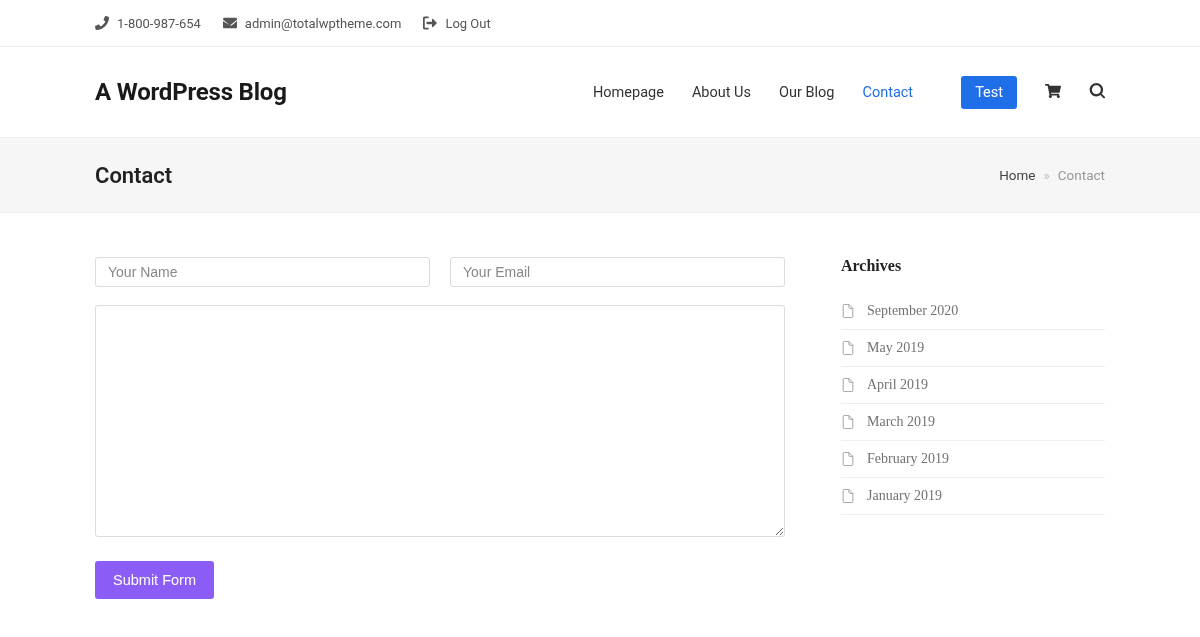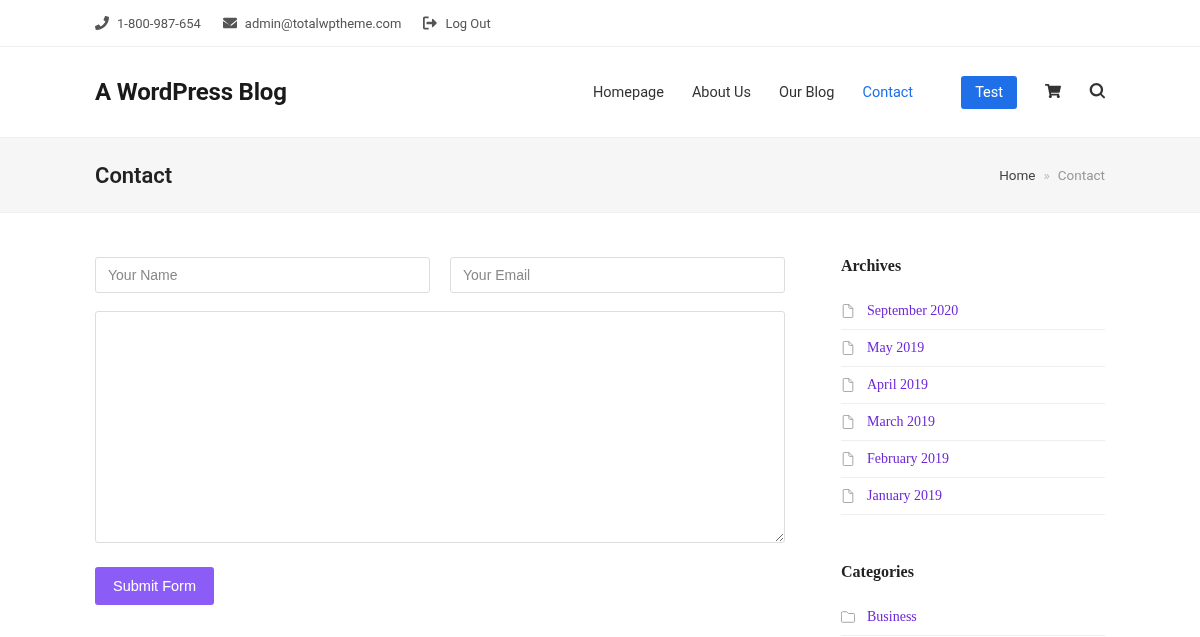--- a/index.html
+++ b/index.html
@@ -30,30 +30,30 @@
   .breadcrumbs .home-link { color:#444; }
   .breadcrumbs .current { color:#999; }
   .breadcrumbs .sep { color:#bbb; }
   
   .main { padding-top:44px; }
   .main .container { display:flex; gap:56px; align-items:flex-start;}
   .content { flex:1; }
   .sidebar { width:264px; flex-shrink:0; }
   
   .form-row { display:flex; gap:20px; margin-bottom:18px; }
-  .input { flex:1; height:36px; border:1px solid #ddd; border-radius:3px; padding:0 12px; font-size:14px; color:#333; }
+  .input { flex:1; height:30px; border:1px solid #ddd; border-radius:3px; padding:0 12px; font-size:14px; color:#333; }
   .input::placeholder { color:#888; }
   .textarea { width:100%; height:232px; border:1px solid #ddd; border-radius:3px; padding:10px 12px; font-size:14px; resize:vertical; display:block;}
   .submit-btn { margin-top:24px; background:#8b5cf6; color:#fff; border:none; padding:11px 18px; border-radius:3px; font-size:14.5px; cursor:pointer; }
   
   .widget { margin-bottom:48px;font-family:Liberation Serif, serif; }
   .widget-title { font-size:16px; font-weight:600; color:#222; margin-bottom:18px; }
   .widget-list { list-style:none; }
   .widget-list li { border-bottom:1px solid #eee; }
-  .widget-list li a { display:flex; align-items:center; gap:12px; padding:10px 0; color:#6d28d9; font-size:14px;}
+  .widget-list li a { display:flex; align-items:center; gap:12px; padding:10px 0; color:#737373; font-size:14px;}
   .li-icon { width:14px; height:14px; color:#999; flex-shrink:0;}
   .li-icon svg { width:100%; height:100%; }
 </style>
 </head>
 <body>
 
 <div class="topbar">
   <div class="container">
     <a class="topbar-item">
       <span class="icon">
@@ -185,28 +185,15 @@
                 <span class="li-icon"><svg viewBox="0 0 384 512" fill="none" stroke="currentColor" stroke-width="32">
                     <path d="M224 16H48C30.3 16 16 30.3 16 48v416c0 17.7 14.3 32 32 32h288c17.7 0 32-14.3 32-32V160L224 16z"></path>
                     <path d="M224 16v112c0 17.7 14.3 32 32 32h112"></path>
                   </svg></span>
                 <span>January 2019</span>
               </a>
             </li>
         </ul>
       </div>
 
-      <div class="widget">
-        <h3 class="widget-title">Categories</h3>
-        <ul class="widget-list">
-          <li>
-              <a>
-                <span class="li-icon"><svg viewBox="0 0 512 512" fill="none" stroke="currentColor" stroke-width="32">
-                    <path d="M464 128H272l-54.6-54.6c-6-6-14.1-9.4-22.6-9.4H48C30.3 64 16 78.3 16 96v320c0 17.7 14.3 32 32 32h416c17.7 0 32-14.3 32-32V160c0-17.7-14.3-32-32-32z"></path>
-                  </svg></span>
-                <span>Business</span>
-              </a>
-            </li>
-        </ul>
-      </div>
     </aside>
   </div>
 </div>
 
 </body></html>

